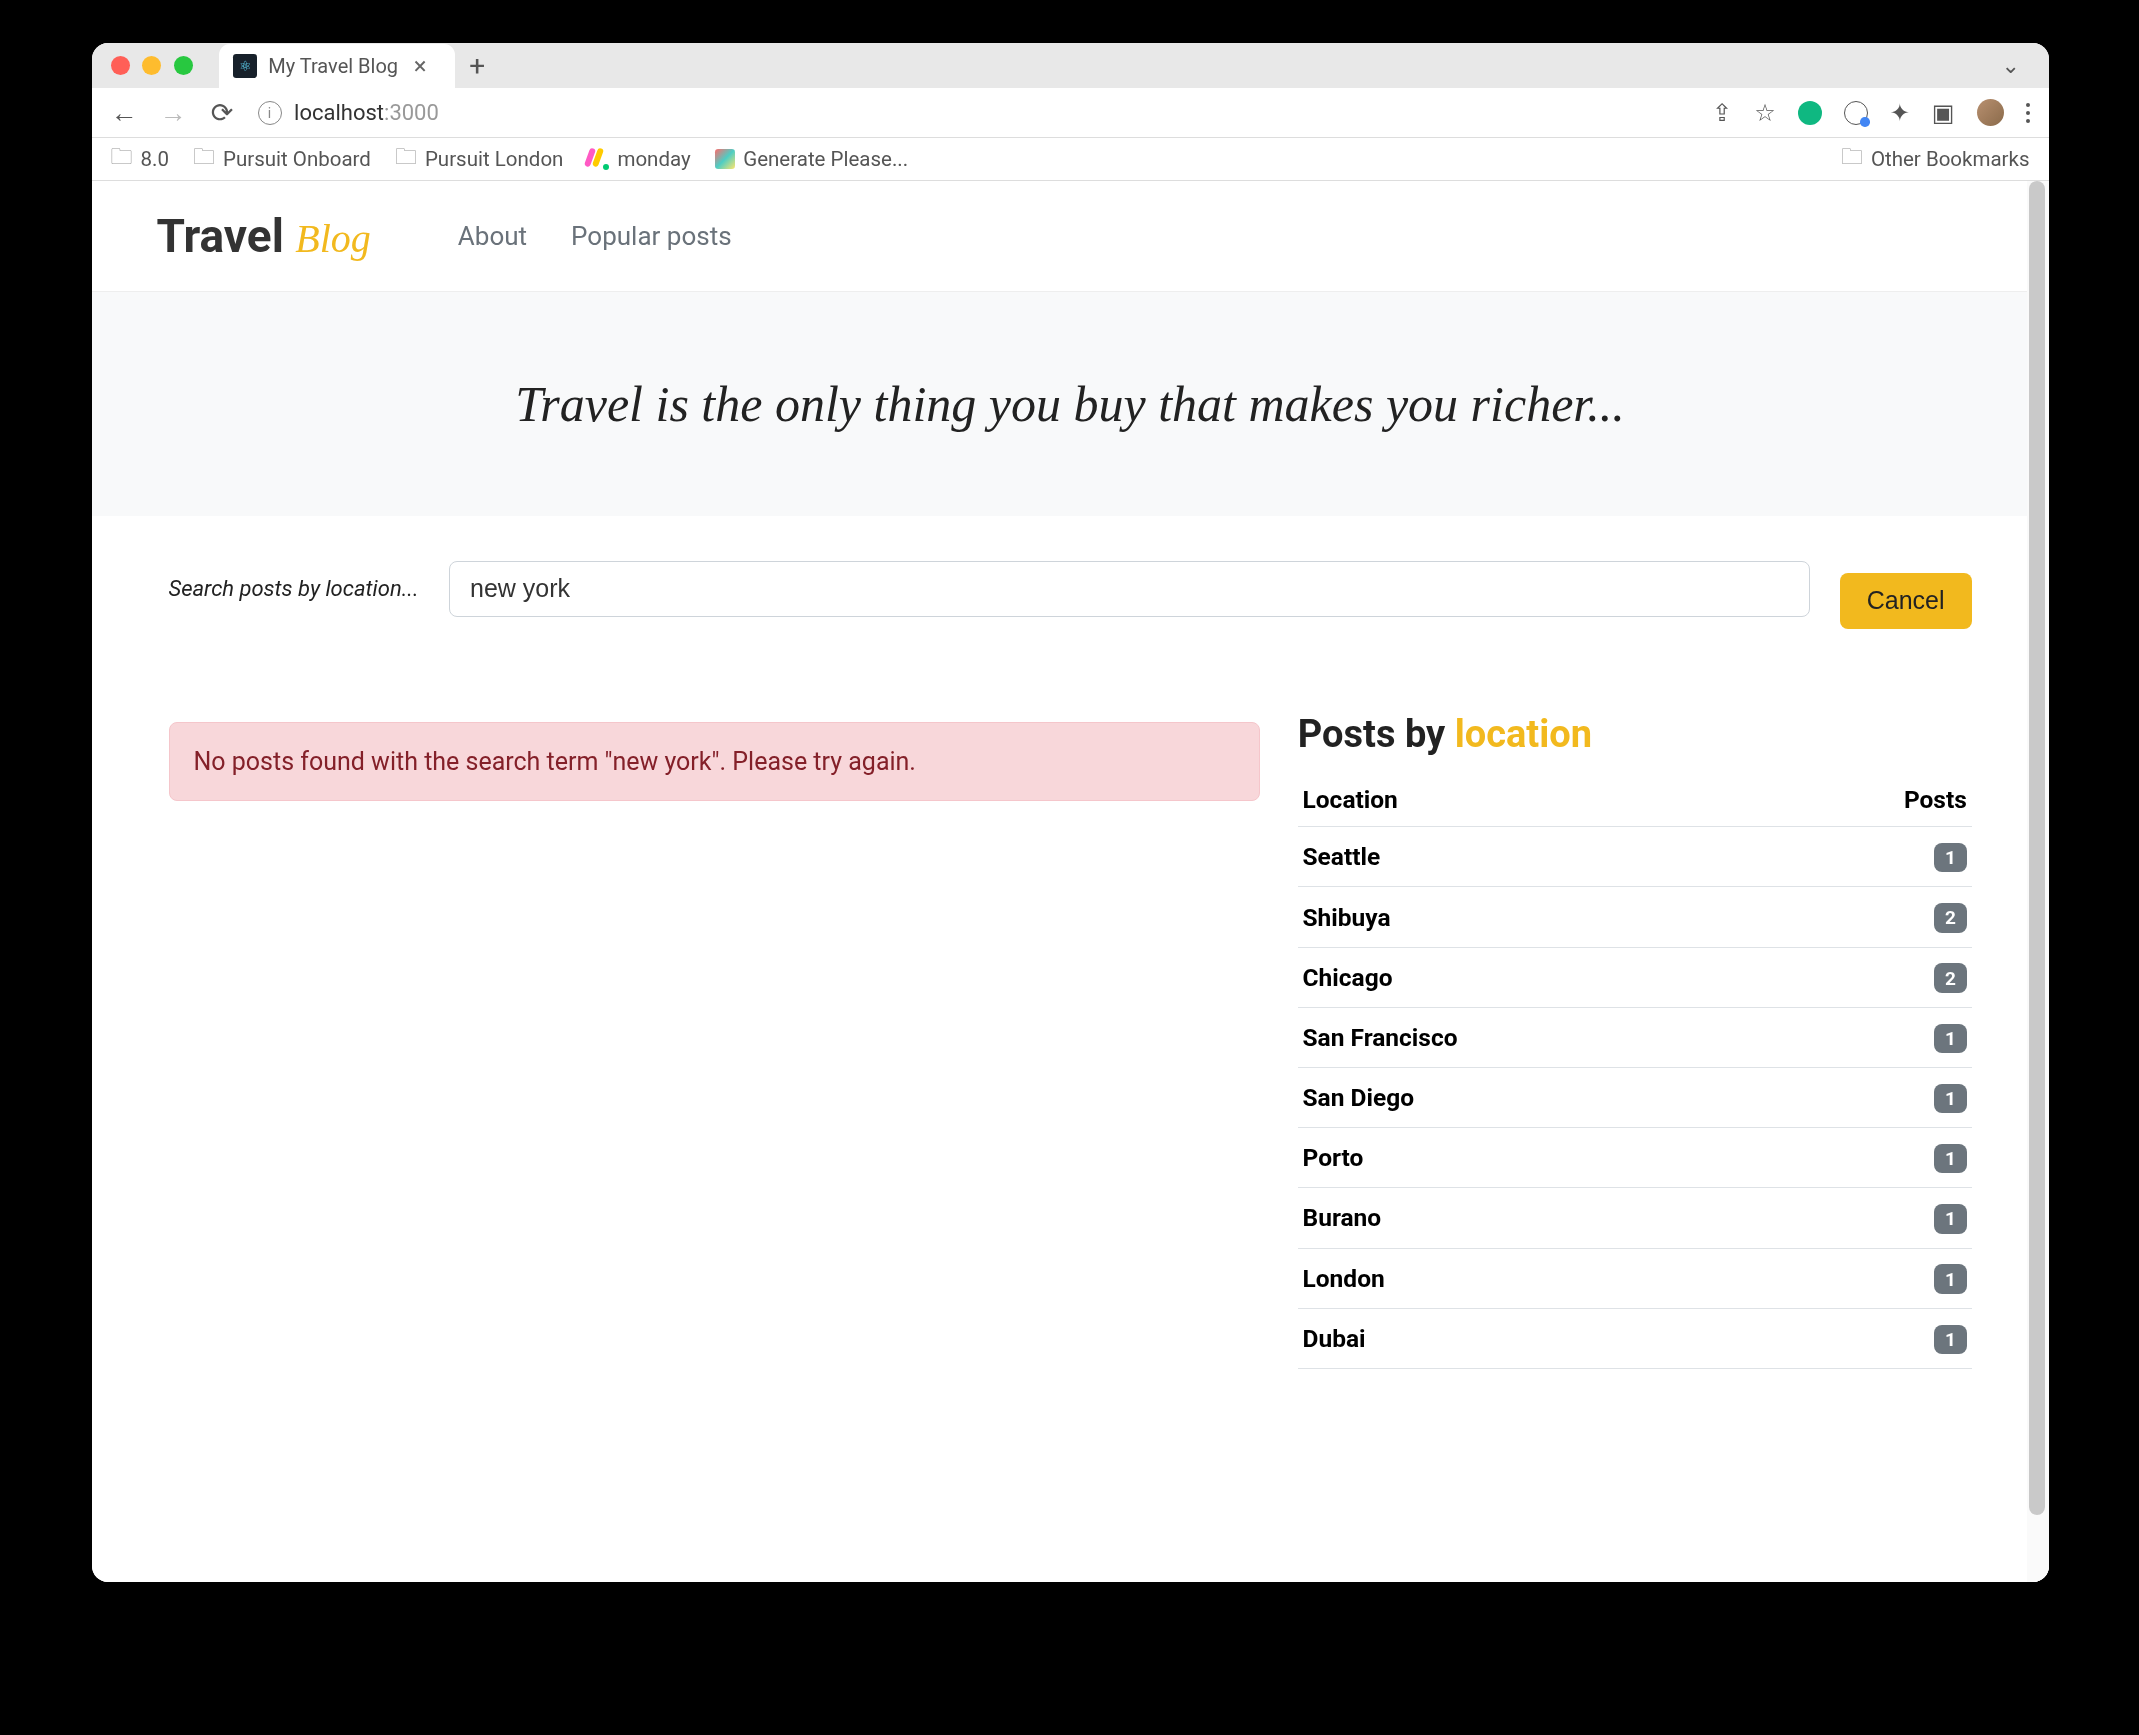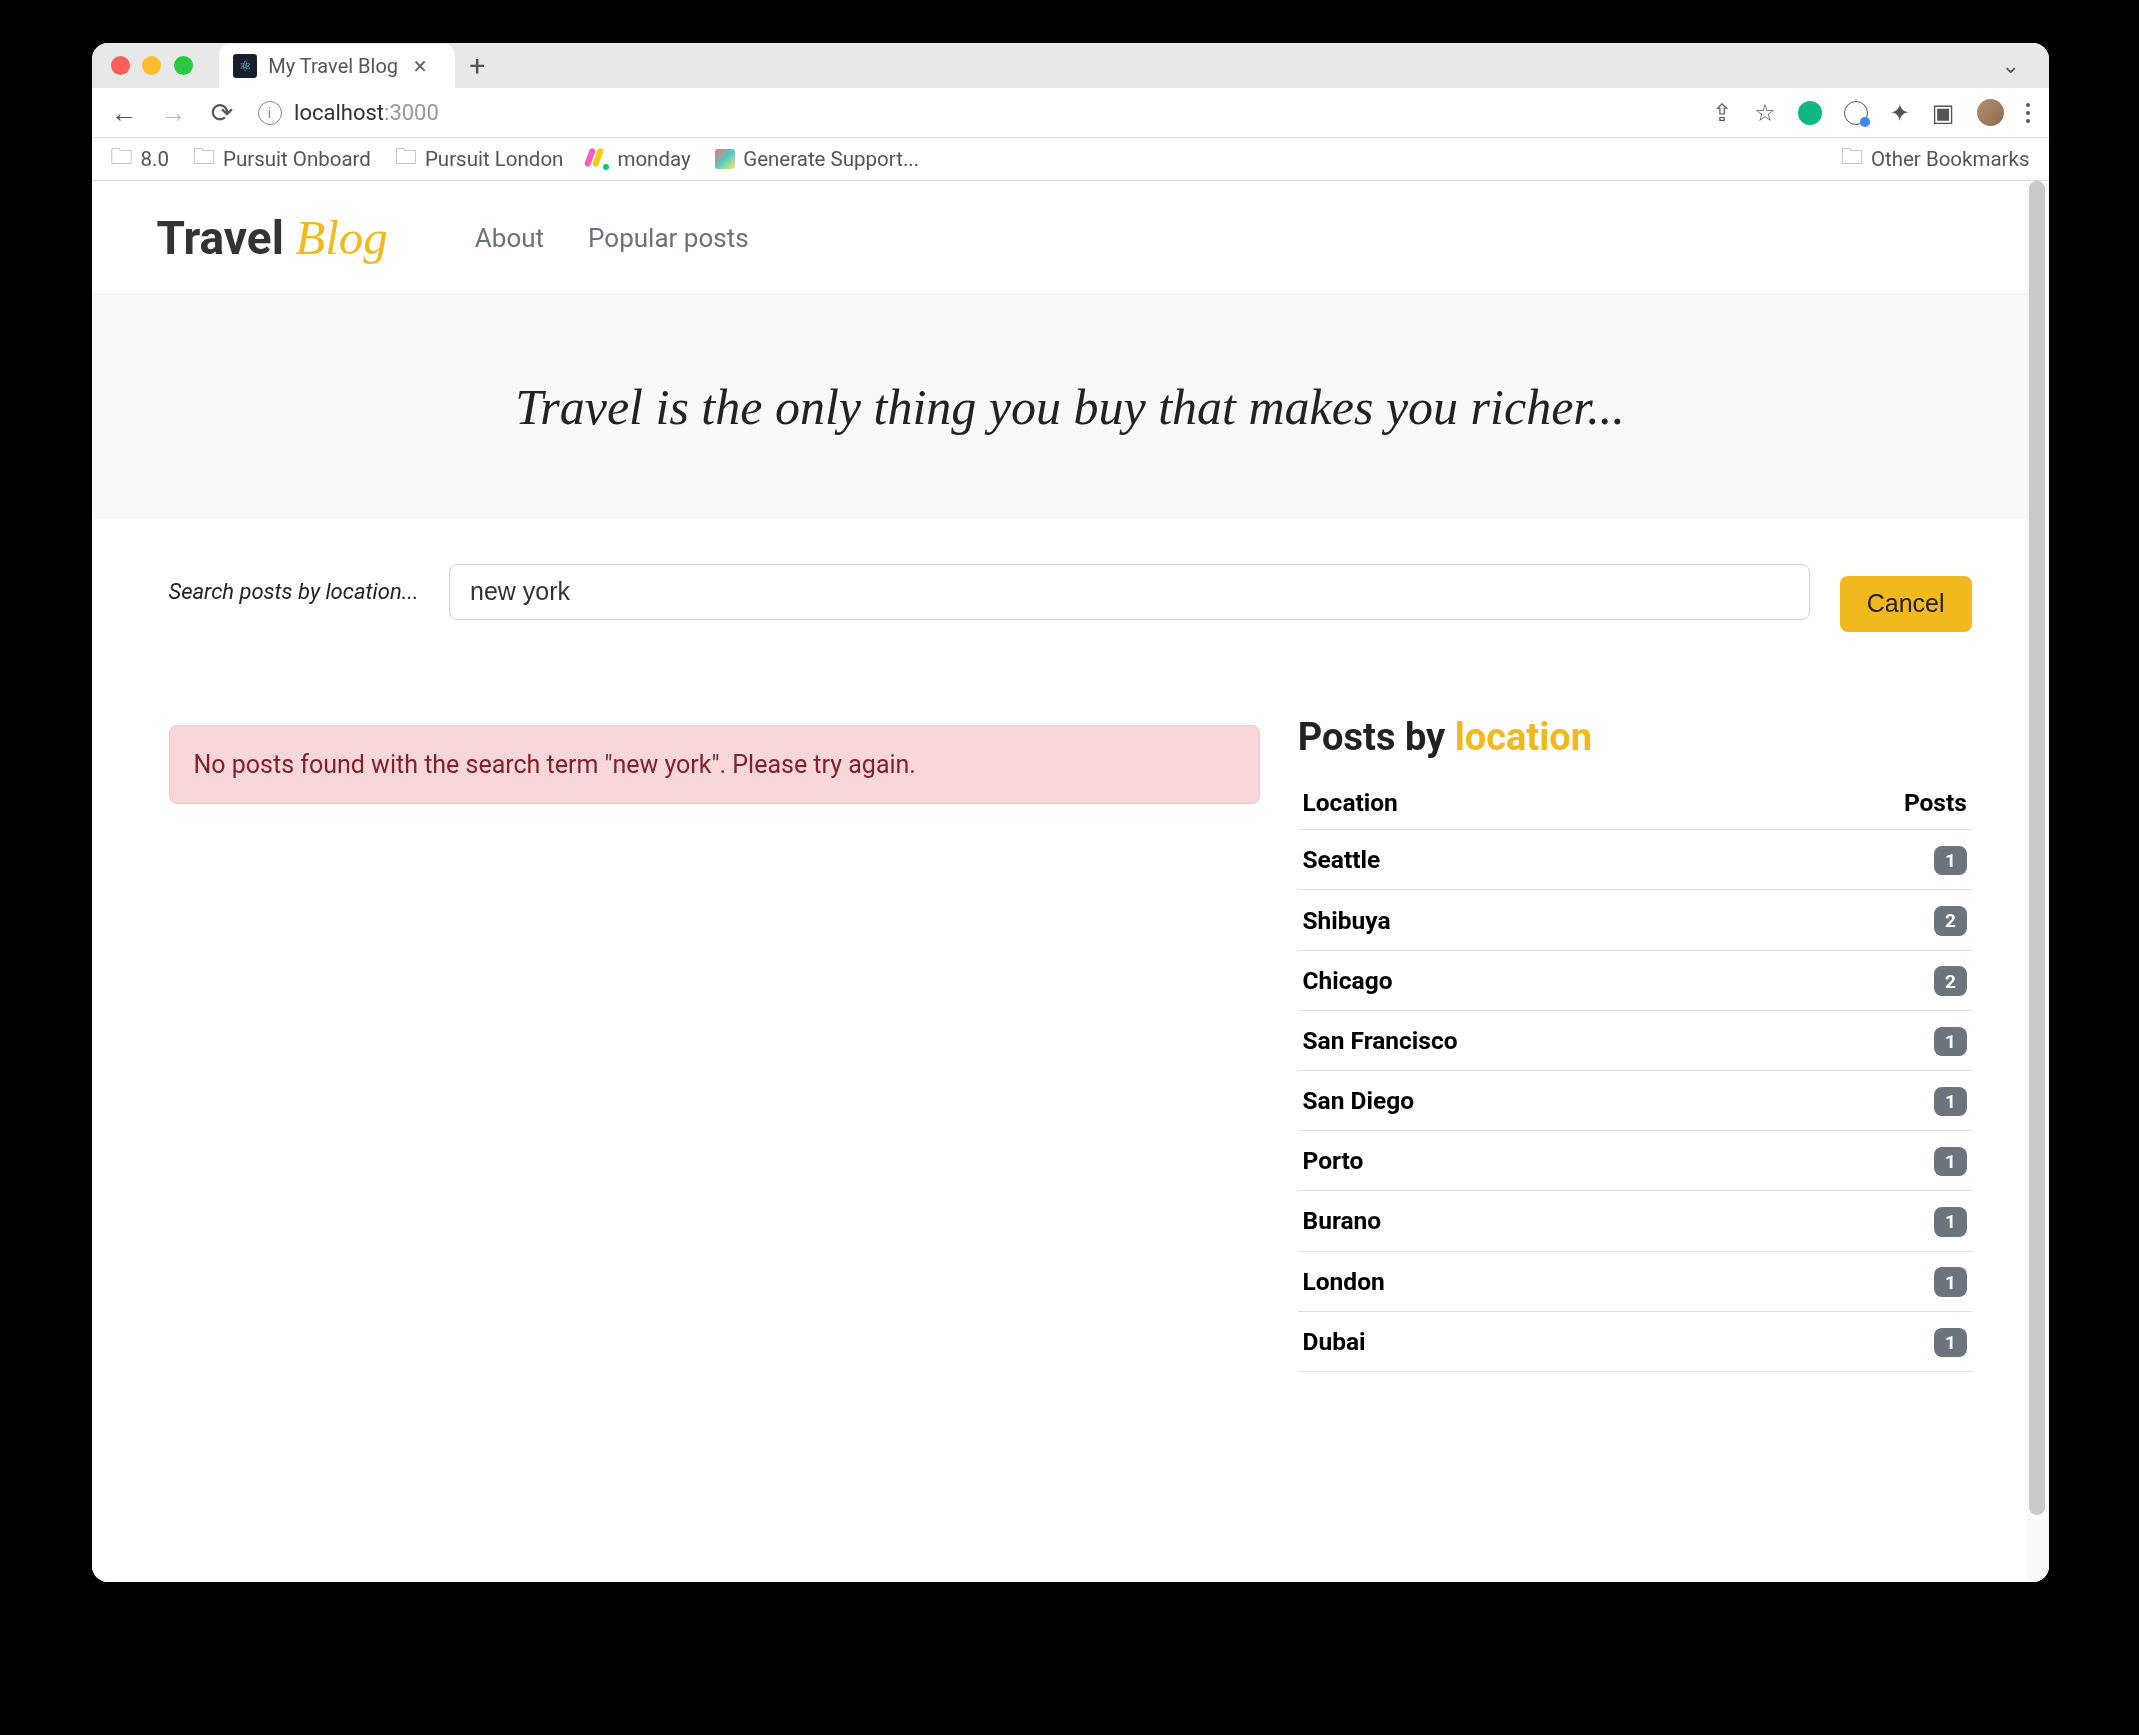--- a/index.html
+++ b/index.html
@@ -130,21 +130,21 @@
       background: #fff;
       min-height: 100%;
     }
     .page-header {
       display: flex;
       align-items: center;
       padding: 28px 65px;
       gap: 87px;
     }
     .logo { font-size: 46px; font-weight: 700; color: #333; }
-    .logo-script { font-family: 'Brush Script MT', cursive; color: #f2b91e; font-size: 49px; font-weight: 400; font-style: italic; }
+    .logo-script { font-family: 'Brush Script MT', cursive; color: #f2b91e; font-size: 40px; font-weight: 400; font-style: italic; }
     .nav-links { display: flex; gap: 44px; }
     .nav-link { font-size: 26px; color: #6a727a; cursor: pointer; text-align: right; }
 
     .hero {
       background: #f8f9fa;
       padding: 83px 36px;
       text-align: center;
       border-top: 0.8px solid #eee;
     }
     .hero-text {
@@ -319,21 +319,21 @@
     <div class="bookmark-item">
       <span class="monday-icon">
           <span></span>
           <span></span>
           <span></span>
         </span>
       <span>monday</span>
     </div>
     <div class="bookmark-item">
       <span class="gradient-icon"></span>
-      <span>Generate Support...</span>
+      <span>Generate Please...</span>
     </div>
     <div class="bm-spacer"></div>
     <div class="bookmark-item">
       <span class="folder-icon">🗀</span>
       <span>Other Bookmarks</span>
     </div>
   </div>
 
   <div class="page-wrapper">
     <div class="page-content">

